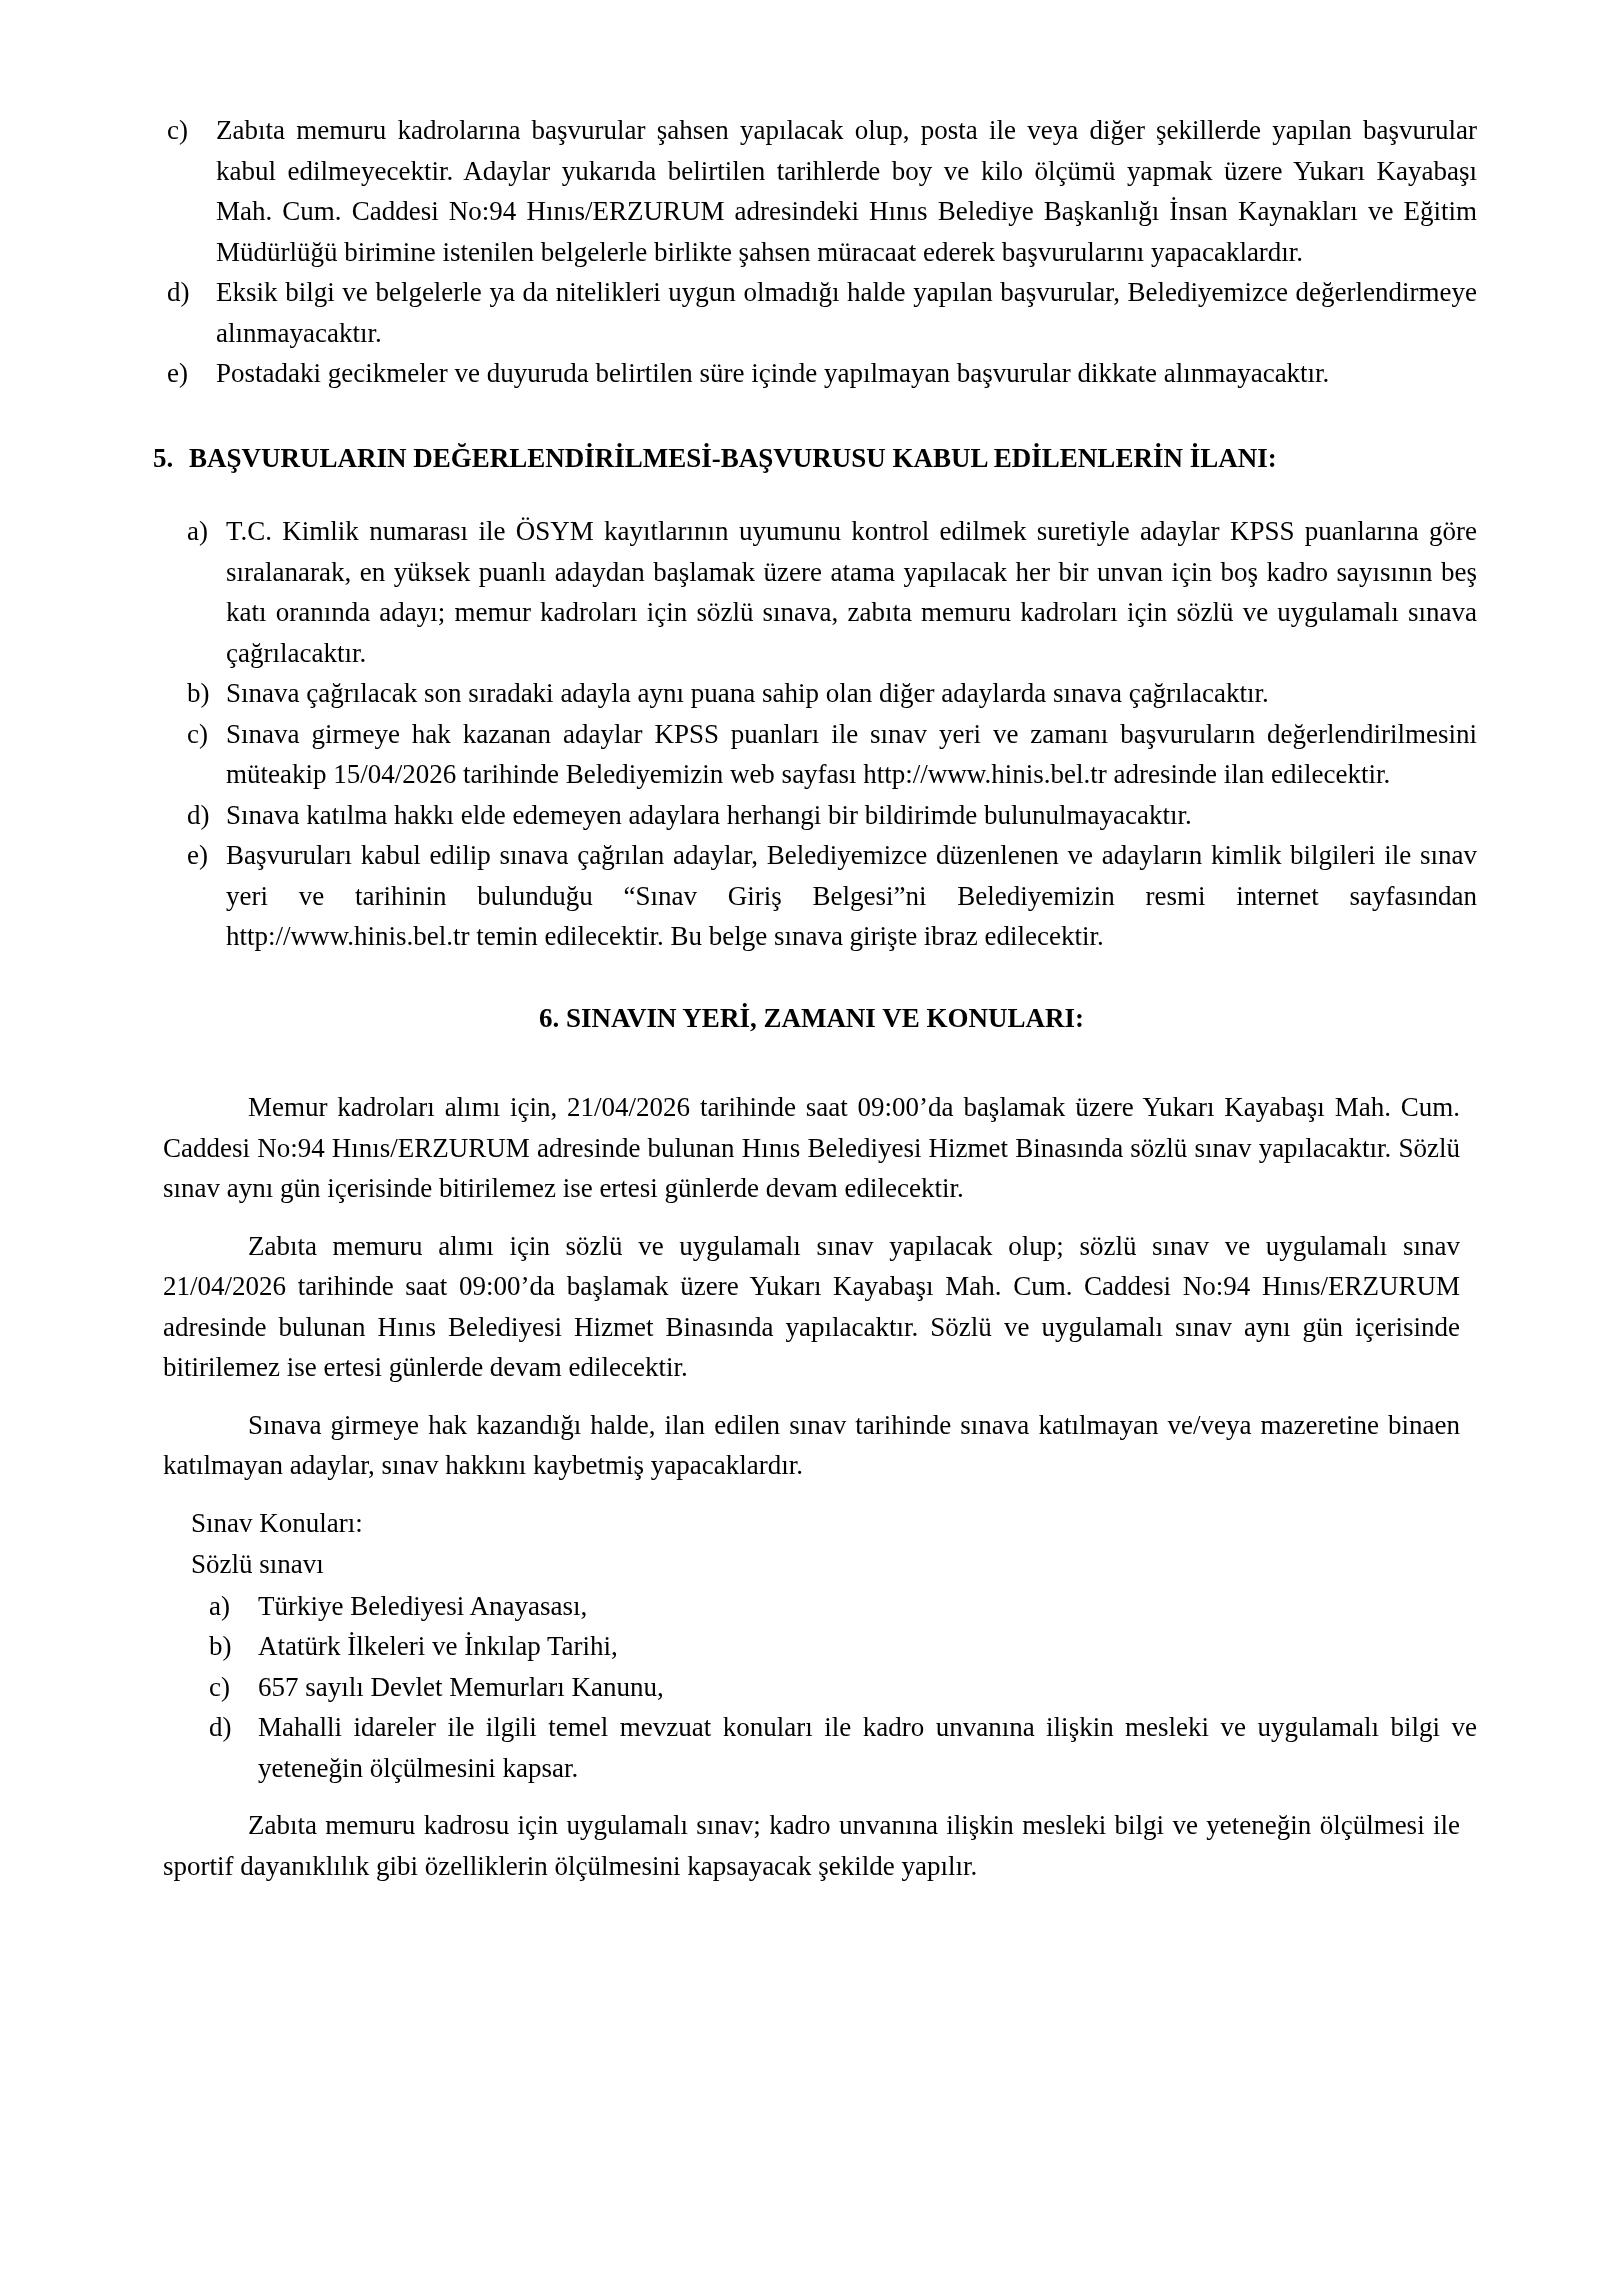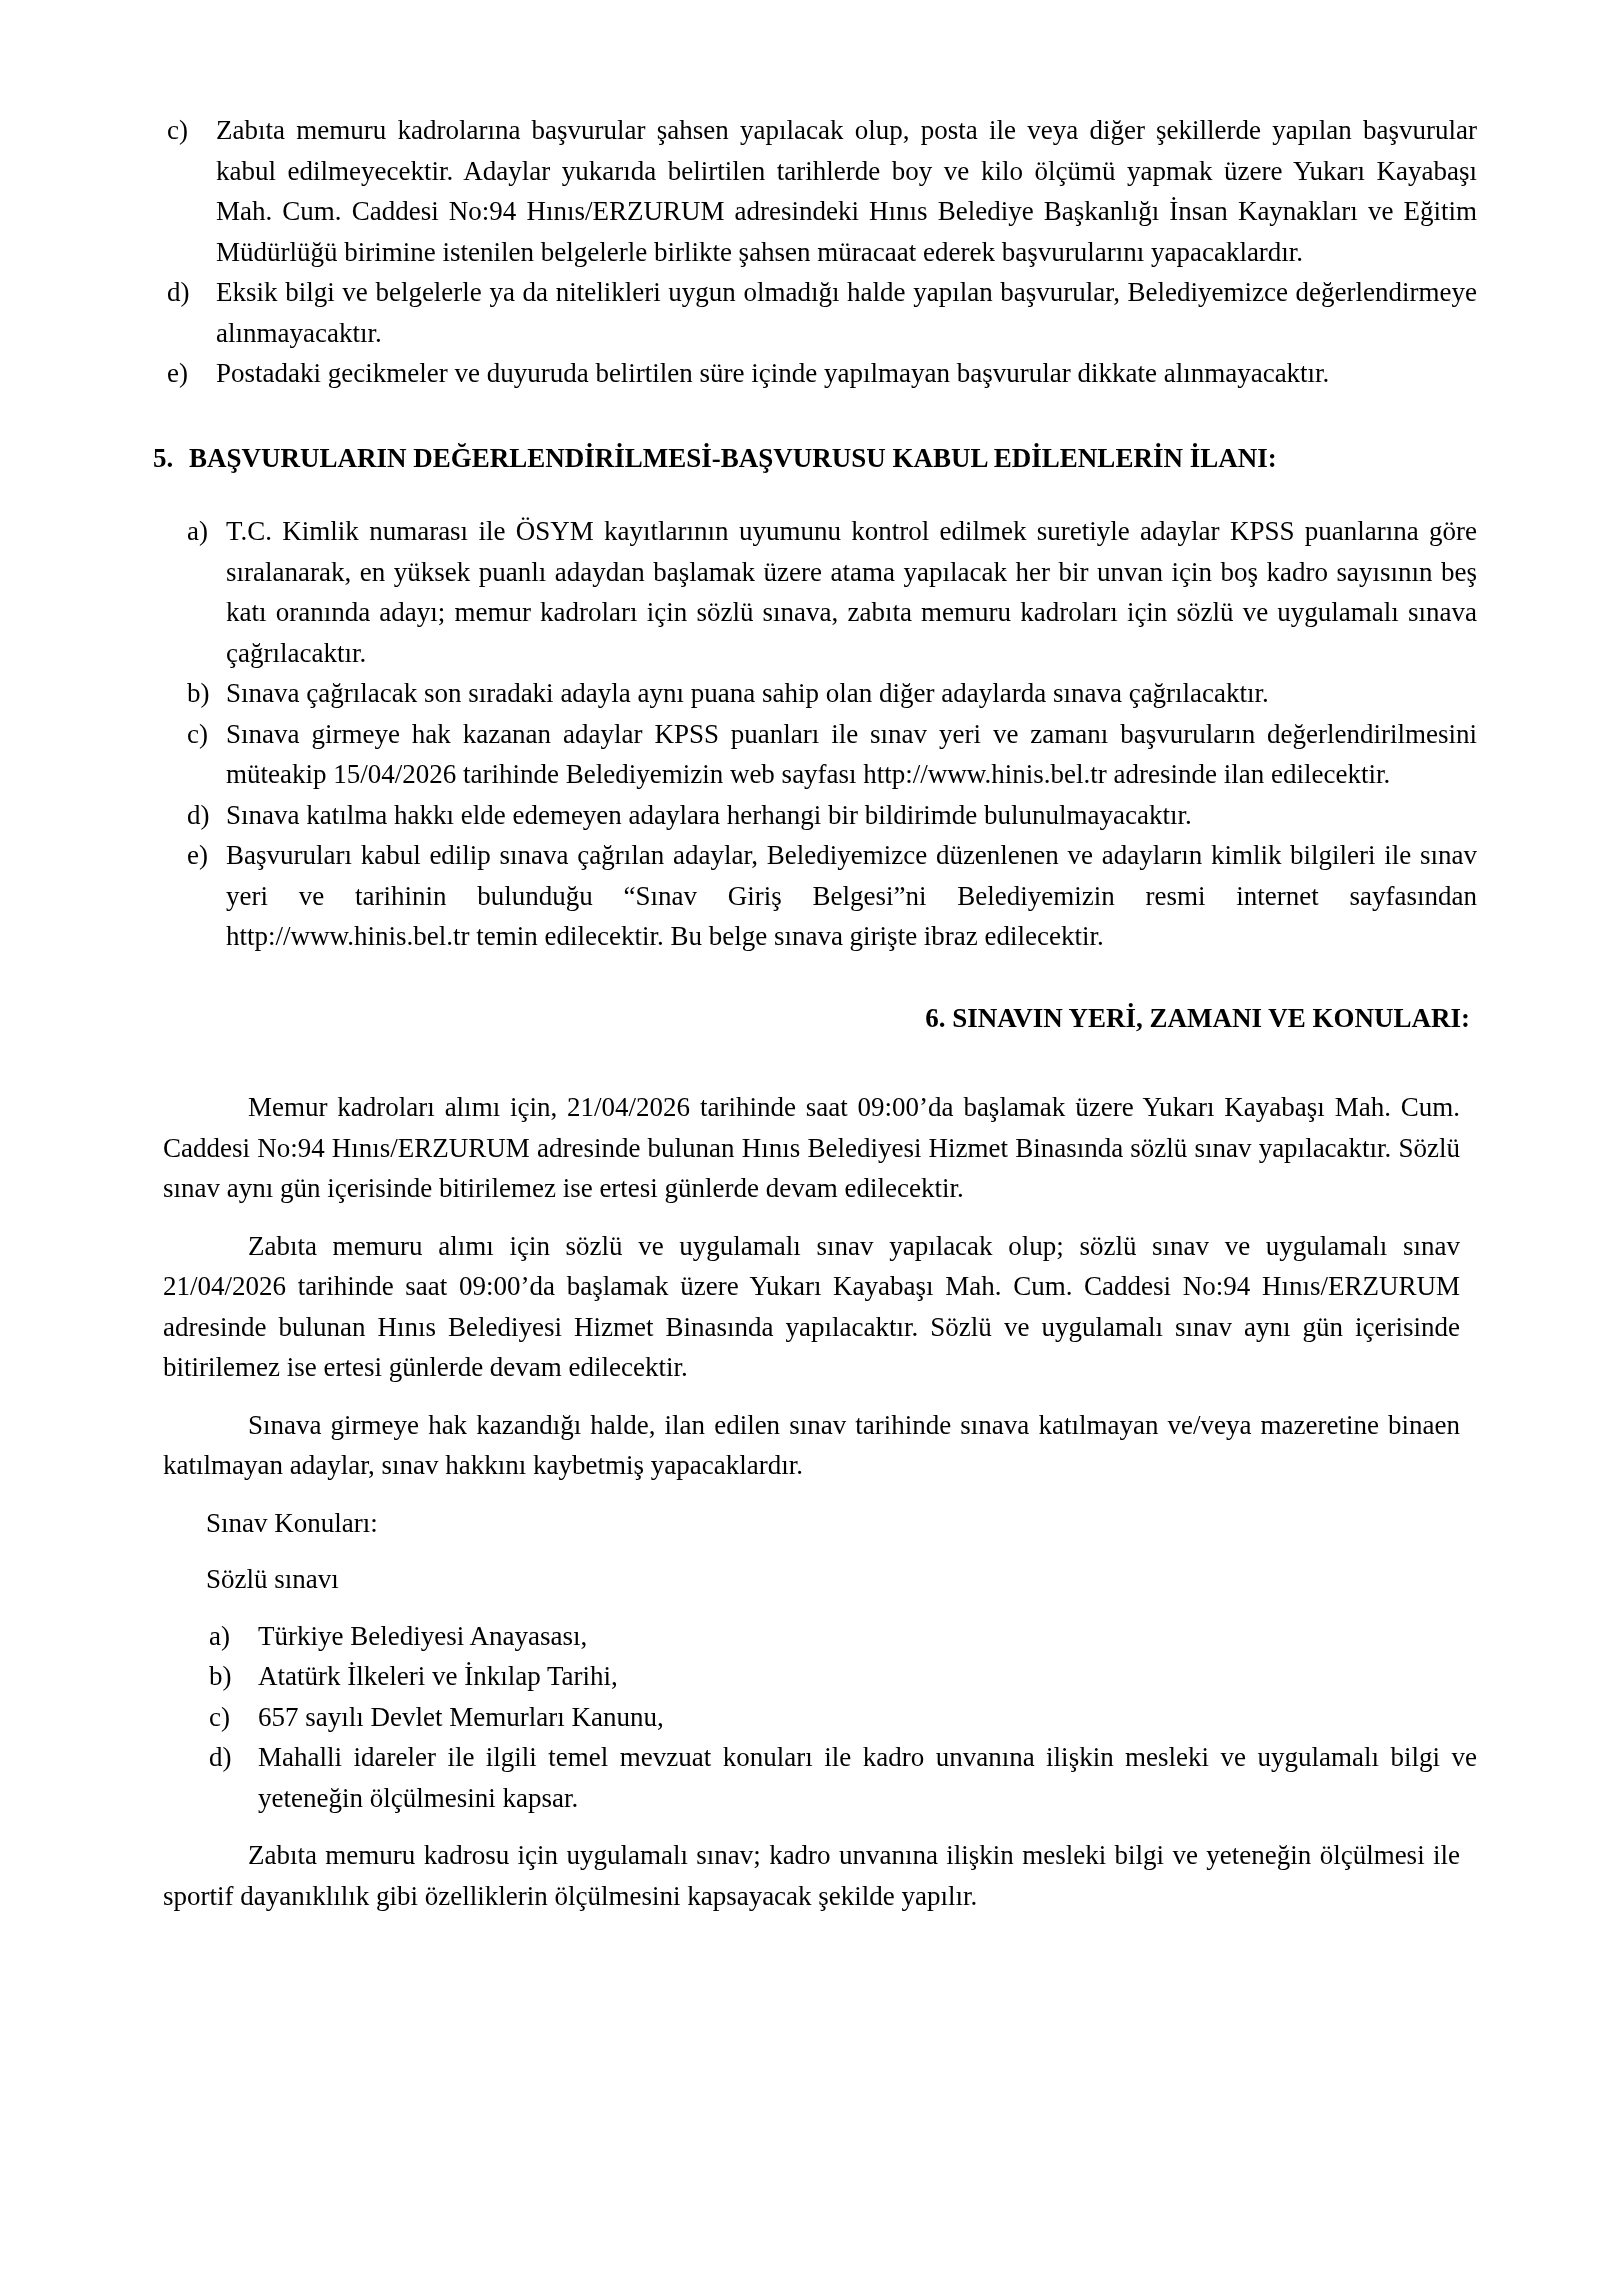--- a/index.html
+++ b/index.html
@@ -90,33 +90,33 @@
     text-justify: inter-word;
   }
 
   .heading-5 {
     text-align: justify;
   }
 
   .heading-5 .h-num { margin-right: 15.7px; }
 
   .heading-6 {
-    text-align: right;
+    text-align: center;
     text-indent: 0;
   }
 
   
 
   .gap-heading-before { height: 37px; }
   .gap-heading-after  { height: 26px; }
   .gap-section6-before { height: 34px; }
   .gap-section6-after  { height: 25px; }
 
   .sub-line {
-    margin: 16px;
+    margin: 1px;
     padding-left: 44px;
     font-size: 27px;
     line-height: 1.50;
     text-align: left;
   }
 </style>
 </head>
 <body>
 
 <div class="page">

